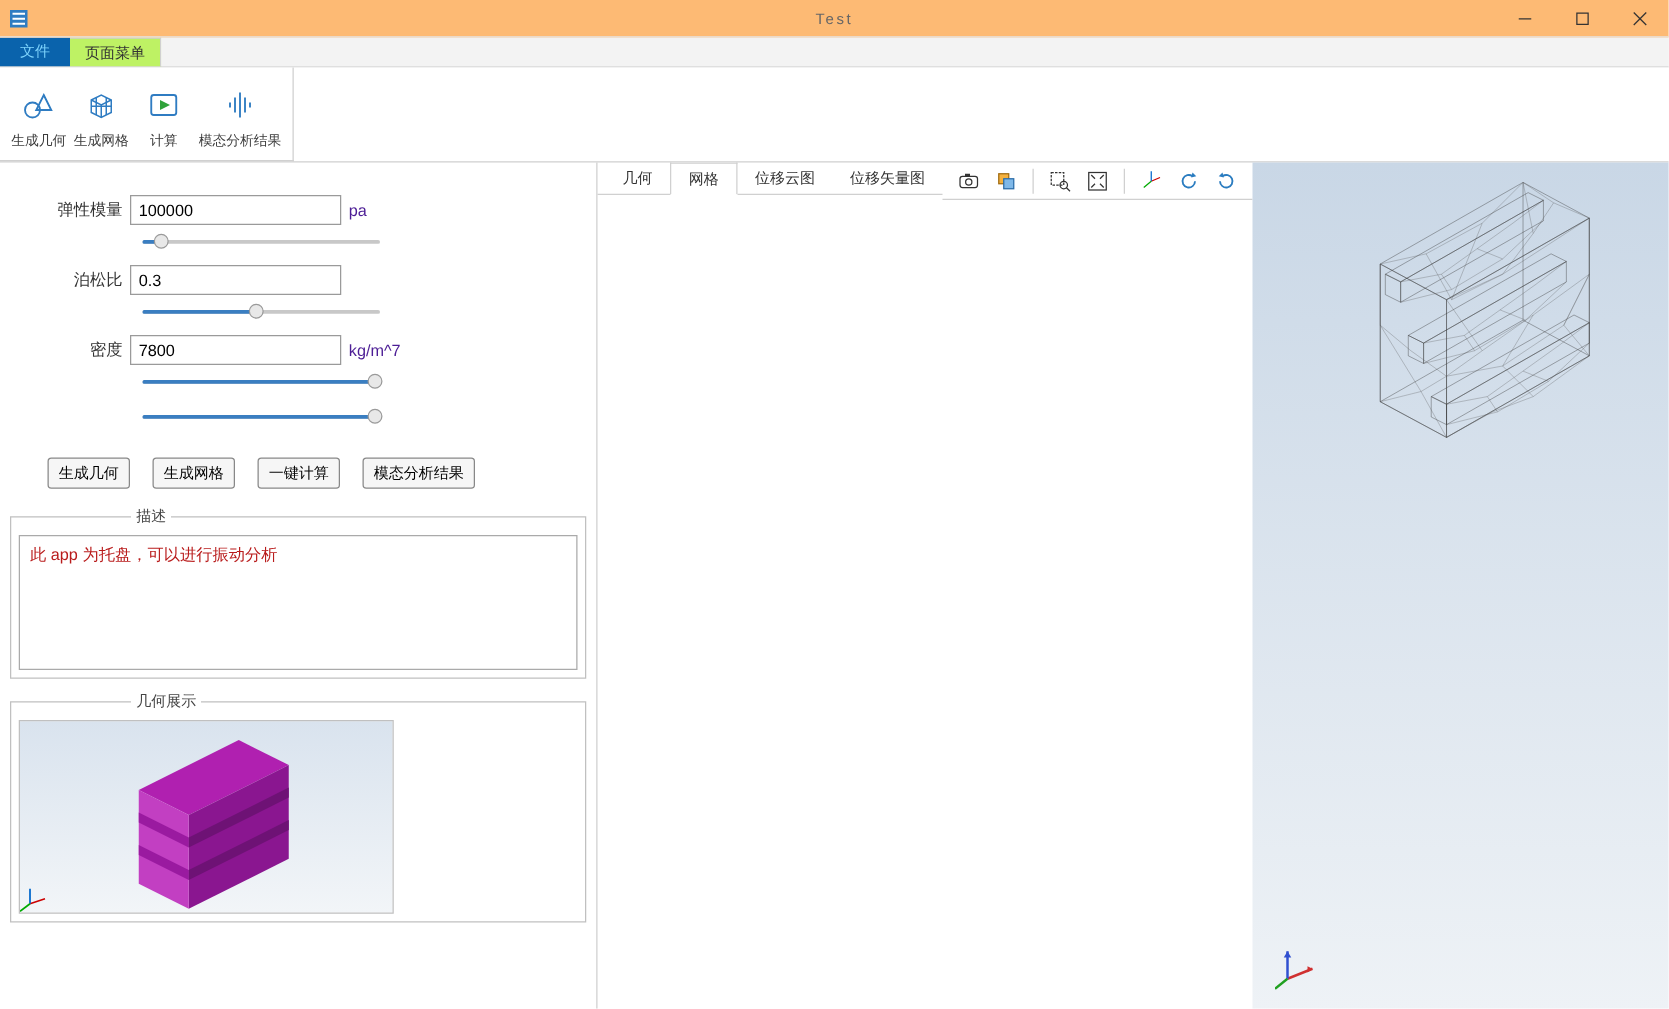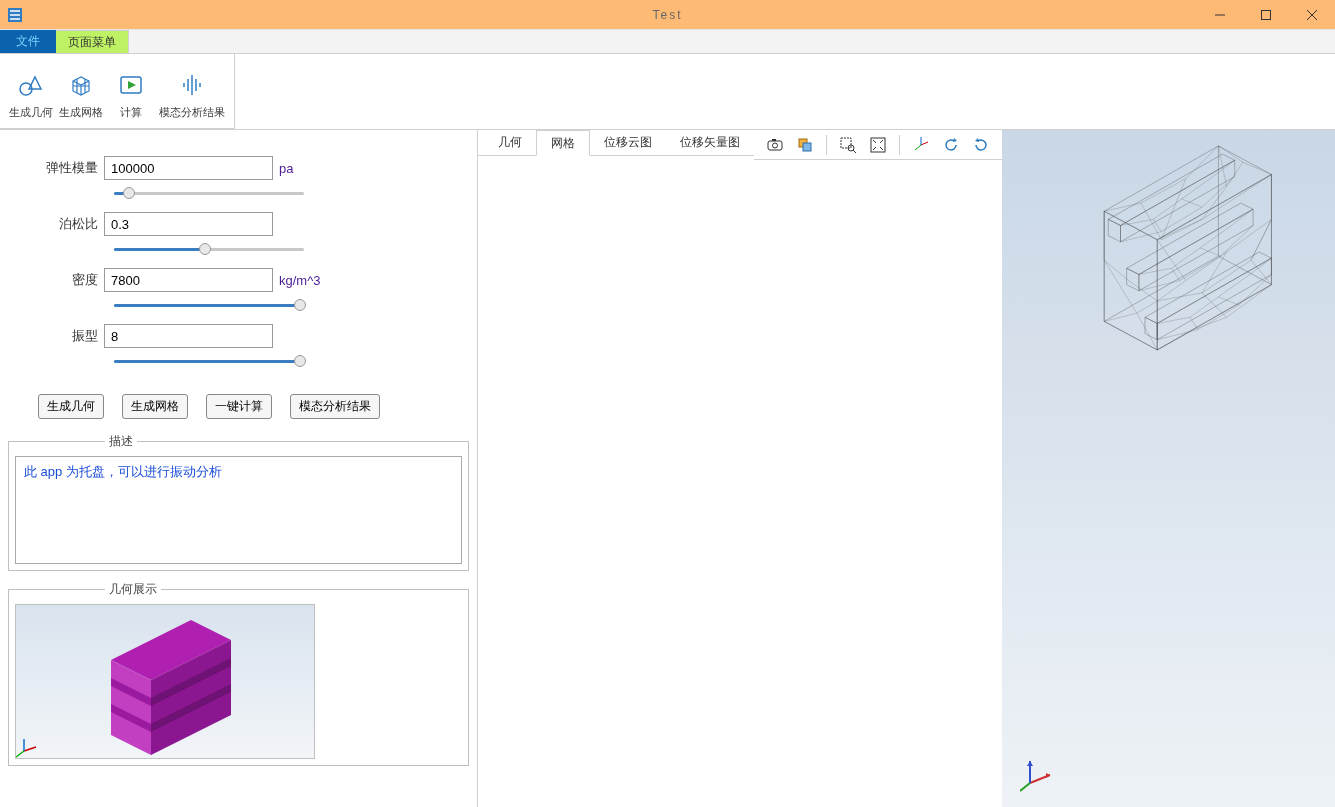--- a/index.html
+++ b/index.html
@@ -41,21 +41,21 @@
 .slider { position: relative; width: 190px; height: 18px; }
 .slider .track { position: absolute; top: 8px; left: 0; right: 0; height: 3px; background: #c8c8c8; border-radius: 2px; }
 .slider .fill { position: absolute; top: 8px; left: 0; height: 3px; background: #3a7ec1; border-radius: 2px; }
 .slider .thumb { position: absolute; top: 3px; width: 12px; height: 12px; background: #e8e8e8; border:1px solid #9a9a9a; border-radius: 50%; }
 
 .btnrow { display:flex; gap: 18px; padding: 8px 0 14px 30px; }
 .btnrow button { font-size: 12px; padding: 3px 8px; border: 1px solid #888; background: #f6f6f6; border-radius: 3px; cursor:pointer; }
 
 fieldset { border: 1px solid #c0c0c0; margin: 0 0 10px 0; padding: 6px; }
 fieldset legend { font-size: 12px; color: #444; padding: 0 4px; margin-left: 90px; }
-.desc-box { width: 100%; height: 108px; border:1px solid #aaa; background:#fff; font-size:13px; color:#1d4ed8; padding:6px 8px; }
+.desc-box { width: 100%; height: 108px; border:1px solid #aaa; background:#fff; font-size:13px; color:#b91c1c; padding:6px 8px; }
 
 .preview {  }
 .preview .pv { width: 300px; height: 155px; background: linear-gradient(#d9e3ee, #f2f5f8); border:1px solid #c0c0c0; position:relative; }
 
 
 .viewtabs { height: 26px; display: flex; align-items: stretch; border-bottom: 1px solid #d0d0d0; padding-left: 6px; }
 .viewtabs div { font-size: 12px; color: #333; padding: 0 14px; display:flex; align-items:center; cursor:pointer; }
 .viewtabs .active { background:#fff; border:1px solid #d0d0d0; border-bottom:1px solid #fff; margin-bottom:-1px; }
 
 .view-toolbar { height: 30px; border-bottom: 1px solid #d0d0d0; display:flex; align-items:center; gap:4px; padding: 0 8px; }
@@ -179,34 +179,30 @@
           <div class="slider">
             <div class="track"></div>
             <div class="fill" style="width:48%"></div>
             <div class="thumb" style="left:calc(48% - 6px)"></div>
           </div>
         </div>
 
       <div class="row">
         <label>密度</label>
         <input type="text" value="7800" style="">
-        <span class="unit">kg/m^3</span>
+        <span class="unit">kg/m^7</span>
       </div>
       <div class="slider-row">
           <div class="slider">
             <div class="track"></div>
             <div class="fill" style="width:98%"></div>
             <div class="thumb" style="left:calc(98% - 6px)"></div>
           </div>
         </div>
 
-      <div class="row">
-        <label>振型</label>
-        <input type="text" value="8" style="">
-      </div>
       <div class="slider-row">
           <div class="slider">
             <div class="track"></div>
             <div class="fill" style="width:98%"></div>
             <div class="thumb" style="left:calc(98% - 6px)"></div>
           </div>
         </div>
     </div>
 
     <div class="btnrow">

